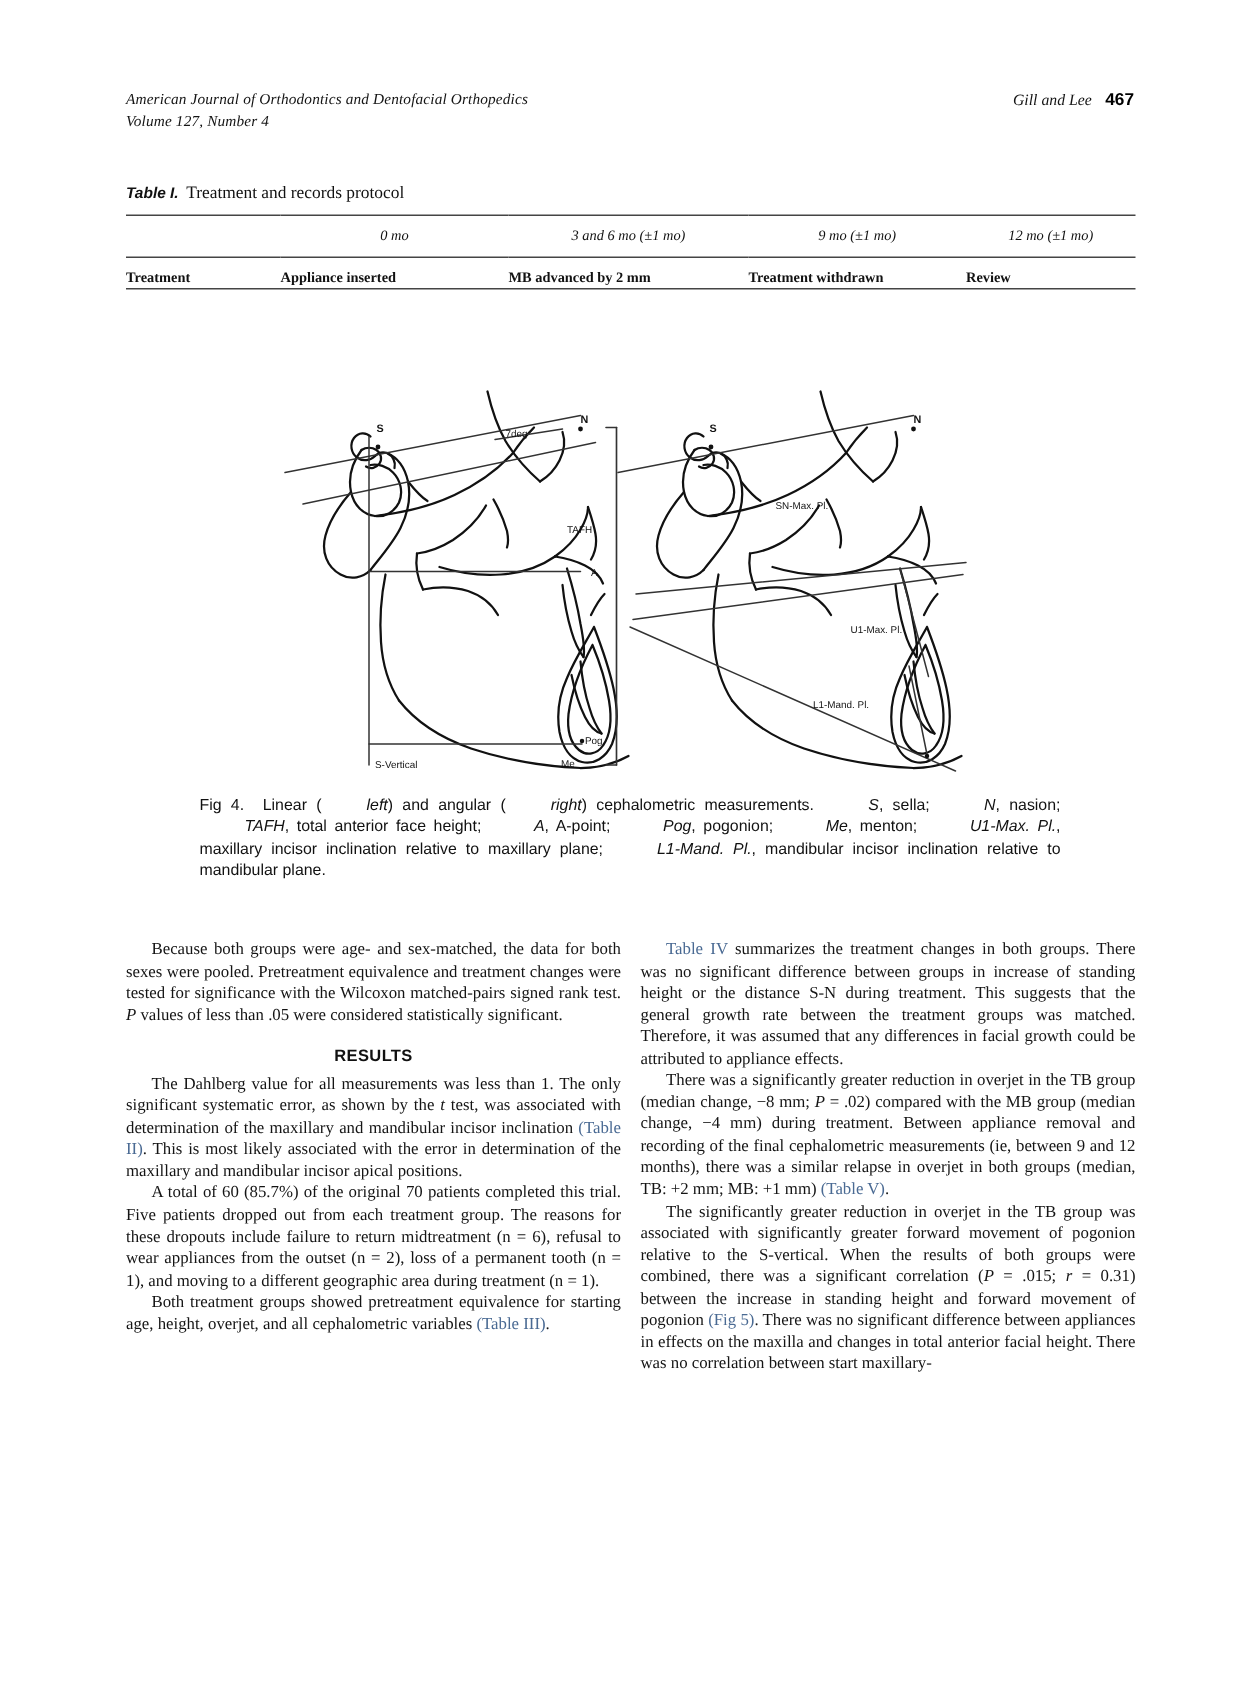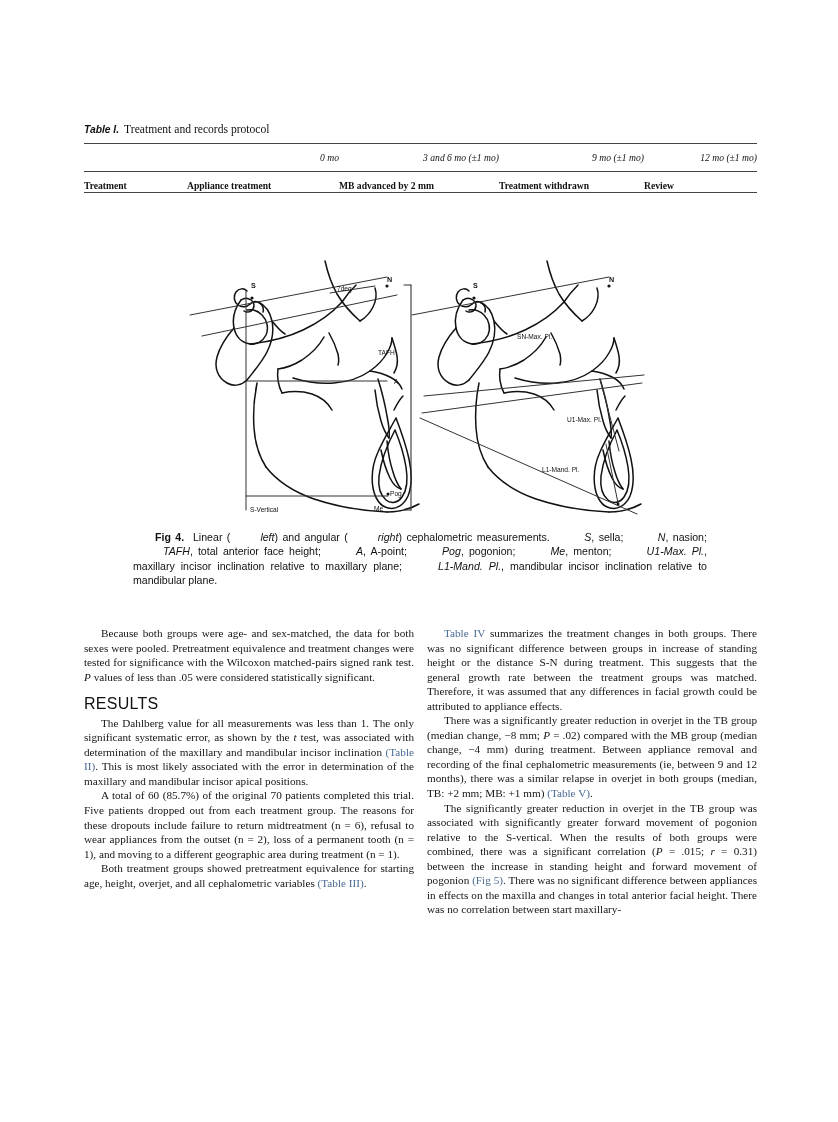--- a/index.html
+++ b/index.html
@@ -101,21 +101,21 @@
     font-size: 9.6px;
     line-height: 13.2px;
   }
   .rule-top    { border-top: 1.3px solid #444; }
   .rule-mid    { border-top: 1.3px solid #444; font-weight: bold; }
   .rule-bottom { border-top: 1.3px solid #444; }
 
   table.proto thead th {
     font-style: italic;
     font-weight: normal;
-    text-align: right;
+    text-align: center;
     font-size: 9.6px;
     padding: 7px 0 7px 0;
     color: #111;
   }
   table.proto tbody td {
     padding: 7px 0 0 0;
     color: #111;
   }
   table.proto tbody tr.last td {
     padding-bottom: 8px;
@@ -143,21 +143,21 @@
     position: absolute;
     left: 133px;
     top: 530px;
     width: 574px;
     font-family: "Liberation Sans", sans-serif;
     font-size: 10.6px;
     line-height: 14.3px;
     text-align: justify;
     color: #111;
   }
-  .fig-caption .figlabel { font-weight: bold; margin-left: 22px; }
+  .fig-caption .figlabel { font-weight: normal; }
   .fig-caption i { font-style: italic; padding-left: 30px; }
 
   
   .col {
     position: absolute;
     top: 626px;
     width: 330px;
     font-size: 11.2px;
     line-height: 14.55px;
     text-align: justify;
@@ -165,35 +165,44 @@
     hyphens: none;
   }
   .col-left  { left: 84px; }
   .col-right { left: 427px; }
   .col p {
     margin: 0;
     text-indent: 17px;
   }
   .col h2 {
     font-family: "Liberation Sans", sans-serif;
-    font-size: 16px;
-    font-weight: normal;
+    font-size: 11px;
+    font-weight: bold;
     letter-spacing: 0.25px;
     margin: 13px 0 4px 0;
-    text-align: left;
+    text-align: center;
     color: #111;
   }
   .xref { color: #4a6a93; }
   .ital { font-style: italic; }
 </style>
 </head>
 <body>
 
 <div class="page">
 
+  <div class="runhead">
+    <div class="runhead-left">
+      <span>American Journal of Orthodontics and Dentofacial Orthopedics</span>
+      <span class="vol">Volume 127, Number 4</span>
+    </div>
+    <div class="runhead-right">
+      <span class="authors">Gill and Lee</span><span class="pageno">467</span>
+    </div>
+  </div>
 
   <div class="table-block">
     <div class="table-caption">
       <span class="tnum">Table I.</span><span class="ttitle">Treatment and records protocol</span>
     </div>
     <table class="proto">
       <colgroup>
         <col class="col-lbl">
           <col class="col-a">
           <col class="col-b">
@@ -205,21 +214,21 @@
           <th></th>
           <th>0 mo</th>
           <th>3 and 6 mo (±1 mo)</th>
           <th>9 mo (±1 mo)</th>
           <th>12 mo (±1 mo)</th>
         </tr>
       </thead>
       <tbody>
         <tr class="rule-mid">
           <td class="rowlabel">Treatment</td>
-          <td>Appliance treatment</td>
+          <td>Appliance inserted</td>
           <td>MB advanced by 2 mm</td>
           <td>Treatment withdrawn</td>
           <td>Review</td>
         </tr>
       </tbody>
     </table>
     <div class="rule-bottom"></div>
   </div>
 
   <div class="figure">

